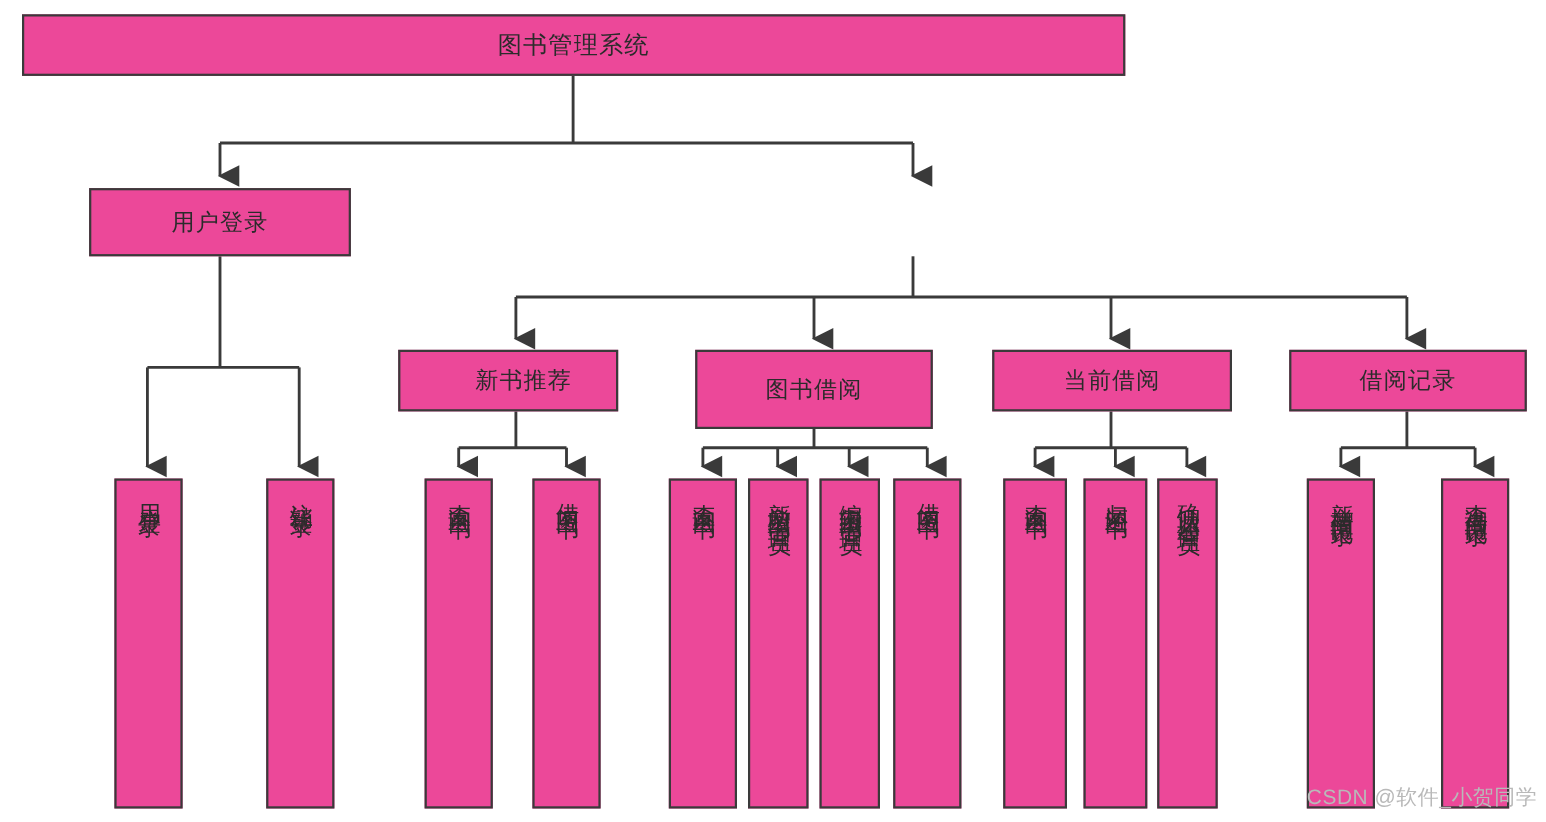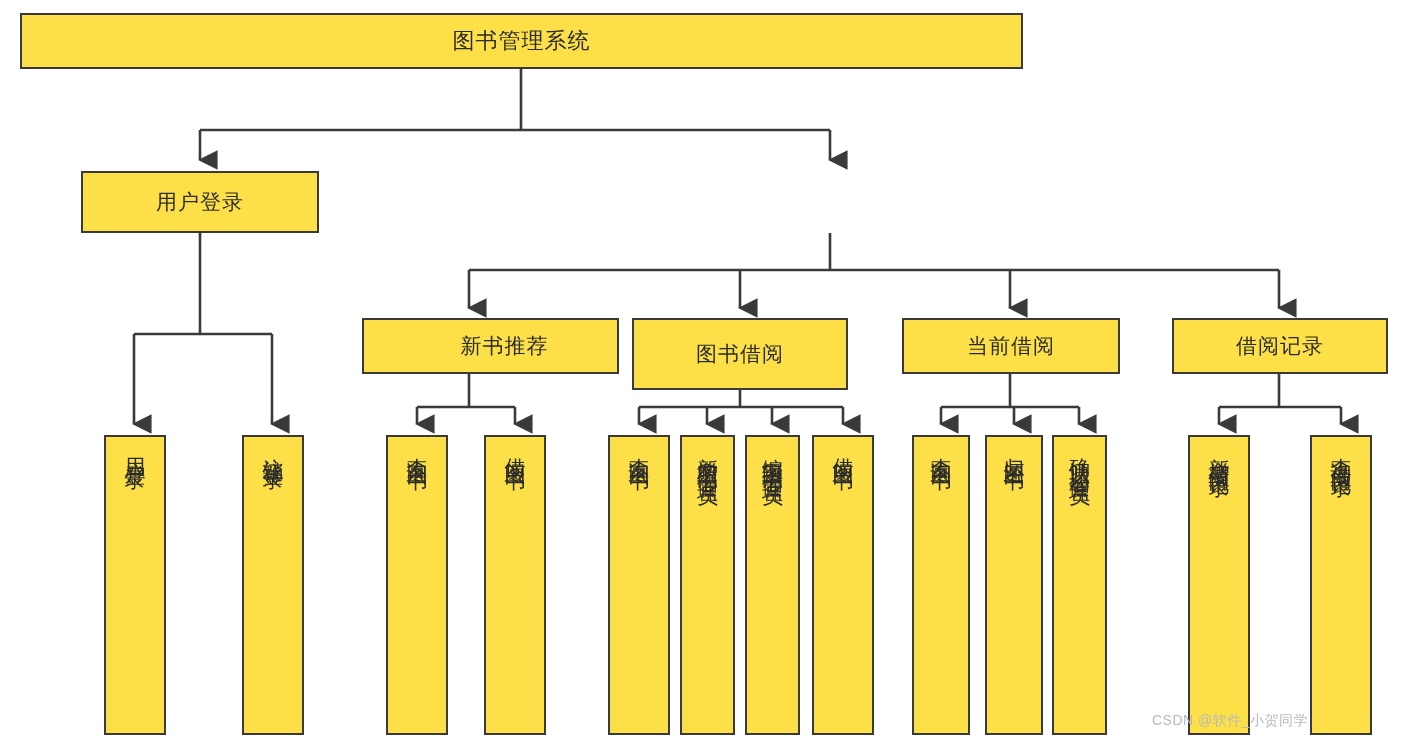--- a/index.html
+++ b/index.html
@@ -24,21 +24,21 @@
     left: 0;
     top: 0;
     width: 1405px;
     height: 747px;
     pointer-events: none;
   }
   .node {
     position: absolute;
     box-sizing: border-box;
     border: 2.5px solid #3a3a3a;
-    background: #fde047;
+    background: #ec4899;
     display: flex;
     align-items: center;
     justify-content: center;
     color: #2b2b2b;
   }
   .node.h {
     
     font-size: 21px;
     letter-spacing: 1px;
   }
@@ -58,23 +58,23 @@
     letter-spacing: 4px;
     line-height: 1.05;
     white-space: nowrap;
     color: #2b2b2b;
   }
   .htext {
     white-space: nowrap;
   }
   #watermark {
     position: absolute;
-    left: 1152px;
+    left: 1188px;
     top: 712px;
-    font-size: 14px;
+    font-size: 19px;
     color: #b9b9b9;
     white-space: nowrap;
     letter-spacing: 0.5px;
     pointer-events: none;
   }
 </style>
 </head>
 <body>
 
 <div id="canvas">
@@ -130,21 +130,21 @@
   </svg>
 
   <div class="node h root" style="left:20px; top:13px; width:1003px; height:56px;">
     <span class="htext">图书管理系统</span>
   </div>
 
   <div class="node h" style="left:81px; top:171px; width:238px; height:62px;">
     <span class="htext">用户登录</span>
   </div>
 
-  <div class="node h" style="left:362px; top:318px; width:257px; height:56px;padding-left:28px;">
+  <div class="node h" style="left:362px; top:318px; width:200px; height:56px;padding-left:28px;">
     <span class="htext">新书推荐</span>
   </div>
   <div class="node h" style="left:632px; top:318px; width:216px; height:72px;">
     <span class="htext">图书借阅</span>
   </div>
   <div class="node h" style="left:1172px; top:318px; width:216px; height:56px;">
     <span class="htext">借阅记录</span>
   </div>
   <div class="node h" style="left:902px; top:318px; width:218px; height:56px;">
     <span class="htext">当前借阅</span>

